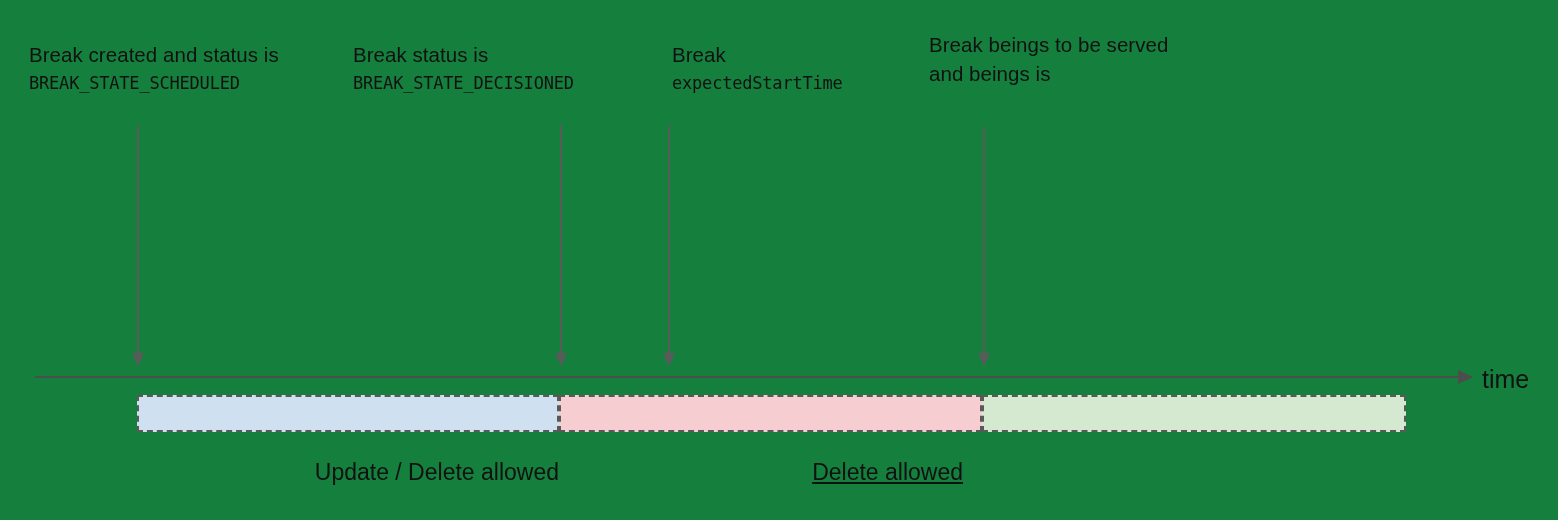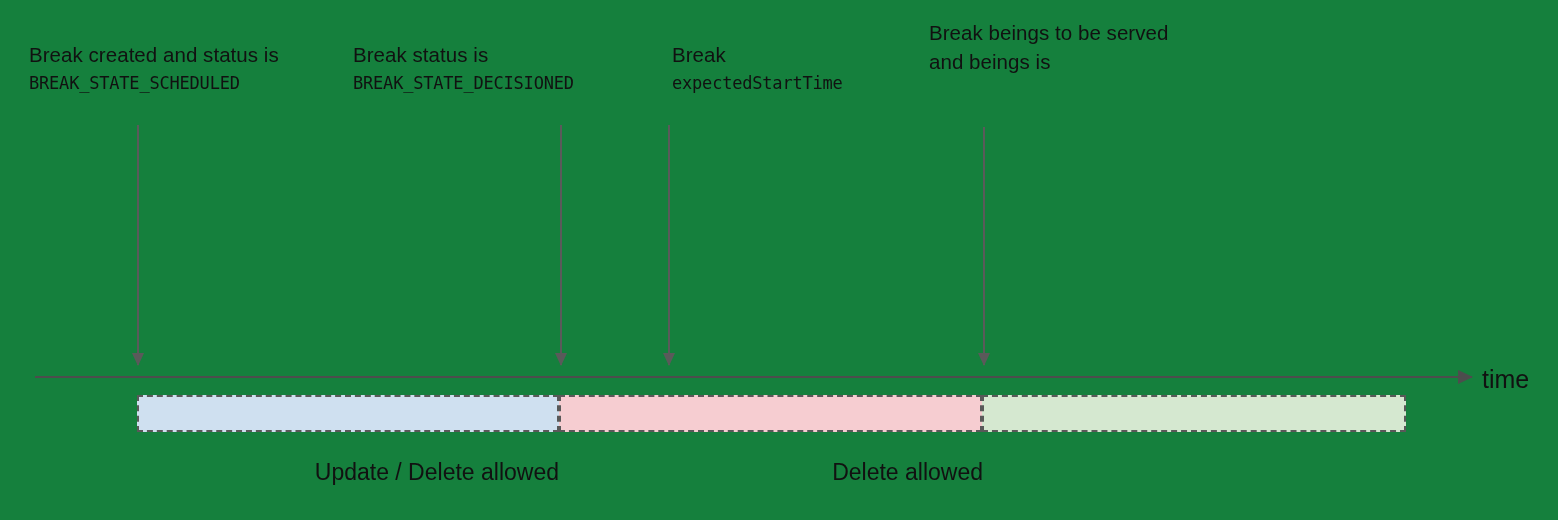--- a/index.html
+++ b/index.html
@@ -127,21 +127,21 @@
   <div class="annotation" style="left:672px; top:40px;">
     <span class="ann-line plain">Break</span>
     <span class="ann-line mono">expectedStartTime</span>
   </div>
 
   <div class="annotation" style="left:353px; top:40px;">
     <span class="ann-line plain">Break status is</span>
     <span class="ann-line mono">BREAK_STATE_DECISIONED</span>
   </div>
 
-  <div class="annotation" style="left:929px; top:18px;">
+  <div class="annotation" style="left:929px; top:30px;">
     <span class="ann-line plain">Break beings to be served</span>
     <span class="ann-line plain">and beings is</span>
   </div>
 
   <div class="v-arrow" style="left:130px; top:125px; height:240px;">
     <div class="shaft"></div>
     <div class="head"></div>
   </div>
 
   <div class="v-arrow" style="left:553px; top:125px; height:240px;">
@@ -163,15 +163,15 @@
     <div class="axis-line"></div>
     <div class="axis-head"></div>
   </div>
   <div id="time-label">time</div>
 
   <div class="phase-bar" style="left:137px; width:422px; background:#cfe0f0;"></div>
   <div class="phase-bar" style="left:559px; width:423px; background:#f6cdd1;"></div>
   <div class="phase-bar" style="left:982px; width:424px; background:#d5e8d0;"></div>
 
   <div class="phase-label" style="left:137px; width:422px;">Update / Delete allowed</div>
-  <div class="phase-label" style="left:560px; width:423px;">Delete allowed</div>
+  <div class="phase-label" style="left:540px; width:423px;text-decoration:underline;">Delete allowed</div>
 
 </div>
 
 </body></html>

